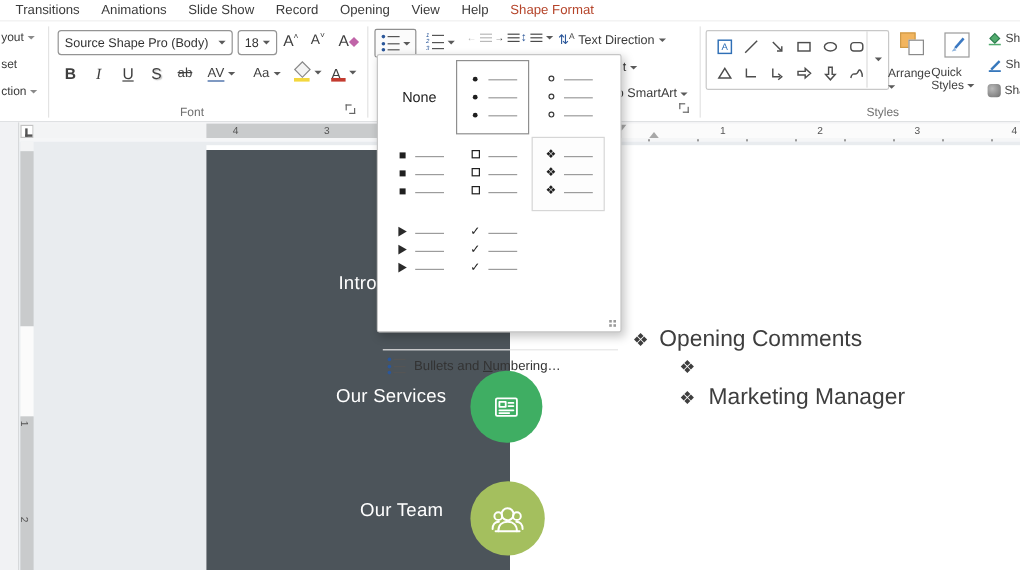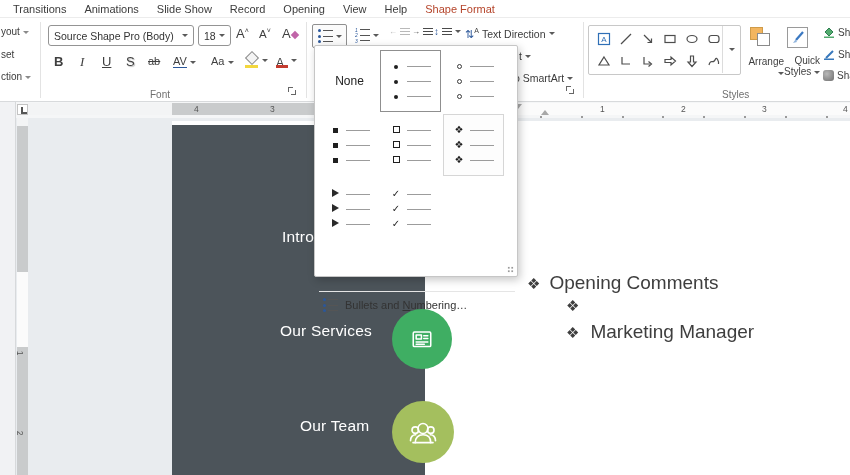--- a/index.html
+++ b/index.html
@@ -32,21 +32,21 @@
   .minirow .n{font-size:5px;line-height:4px;color:#2b579a;width:4px;margin-right:1px;}
   .minirow .l{height:1px;background:#555;flex:1;}
   .miniicon{width:15px;}
   .ribbtn{position:absolute;display:flex;align-items:center;gap:3px;}
   .selbox{border:1px solid #8f8f8f;background:#fbfbfb;border-radius:2px;}
   
   #gallery{border:1px solid #c8c8c8;border-radius:2px;background:#fff;}
   .gcell{position:absolute;width:22px;height:22px;display:flex;align-items:center;justify-content:center;}
   .gcell svg{stroke:#4d4d4d;fill:none;stroke-width:1.2;}
   .gmore{position:absolute;border-left:1px solid #dcdcdc;display:flex;align-items:center;justify-content:center;}
-  .stack2{position:absolute;text-align:right;font-size:10px;color:#3f3f3f;line-height:11px;}
+  .stack2{position:absolute;text-align:left;font-size:10px;color:#3f3f3f;line-height:11px;}
   .minibtn{position:absolute;display:flex;align-items:center;gap:3px;font-size:10px;color:#3f3f3f;}
   
   #rulerstrip{left:0;top:102px;width:850px;height:16px;background:#f5f6f7;}
   .ruler{position:absolute;top:1px;height:12px;}
   .tickx{background-image:repeating-linear-gradient(to right,#9b9b9b 0 1px,transparent 1px 10.2px);}
   .rnum{position:absolute;font-size:8.5px;color:#555;top:1px;}
   .vnum{position:absolute;font-size:8.5px;color:#555;transform:rotate(90deg);}
   .indent-marker-down{position:absolute;width:0;height:0;border-left:4px solid transparent;border-right:4px solid transparent;border-top:5px solid #a8a8a8;}
   .indent-marker-up{position:absolute;width:0;height:0;border-left:4px solid transparent;border-right:4px solid transparent;border-bottom:5px solid #a8a8a8;}
   

